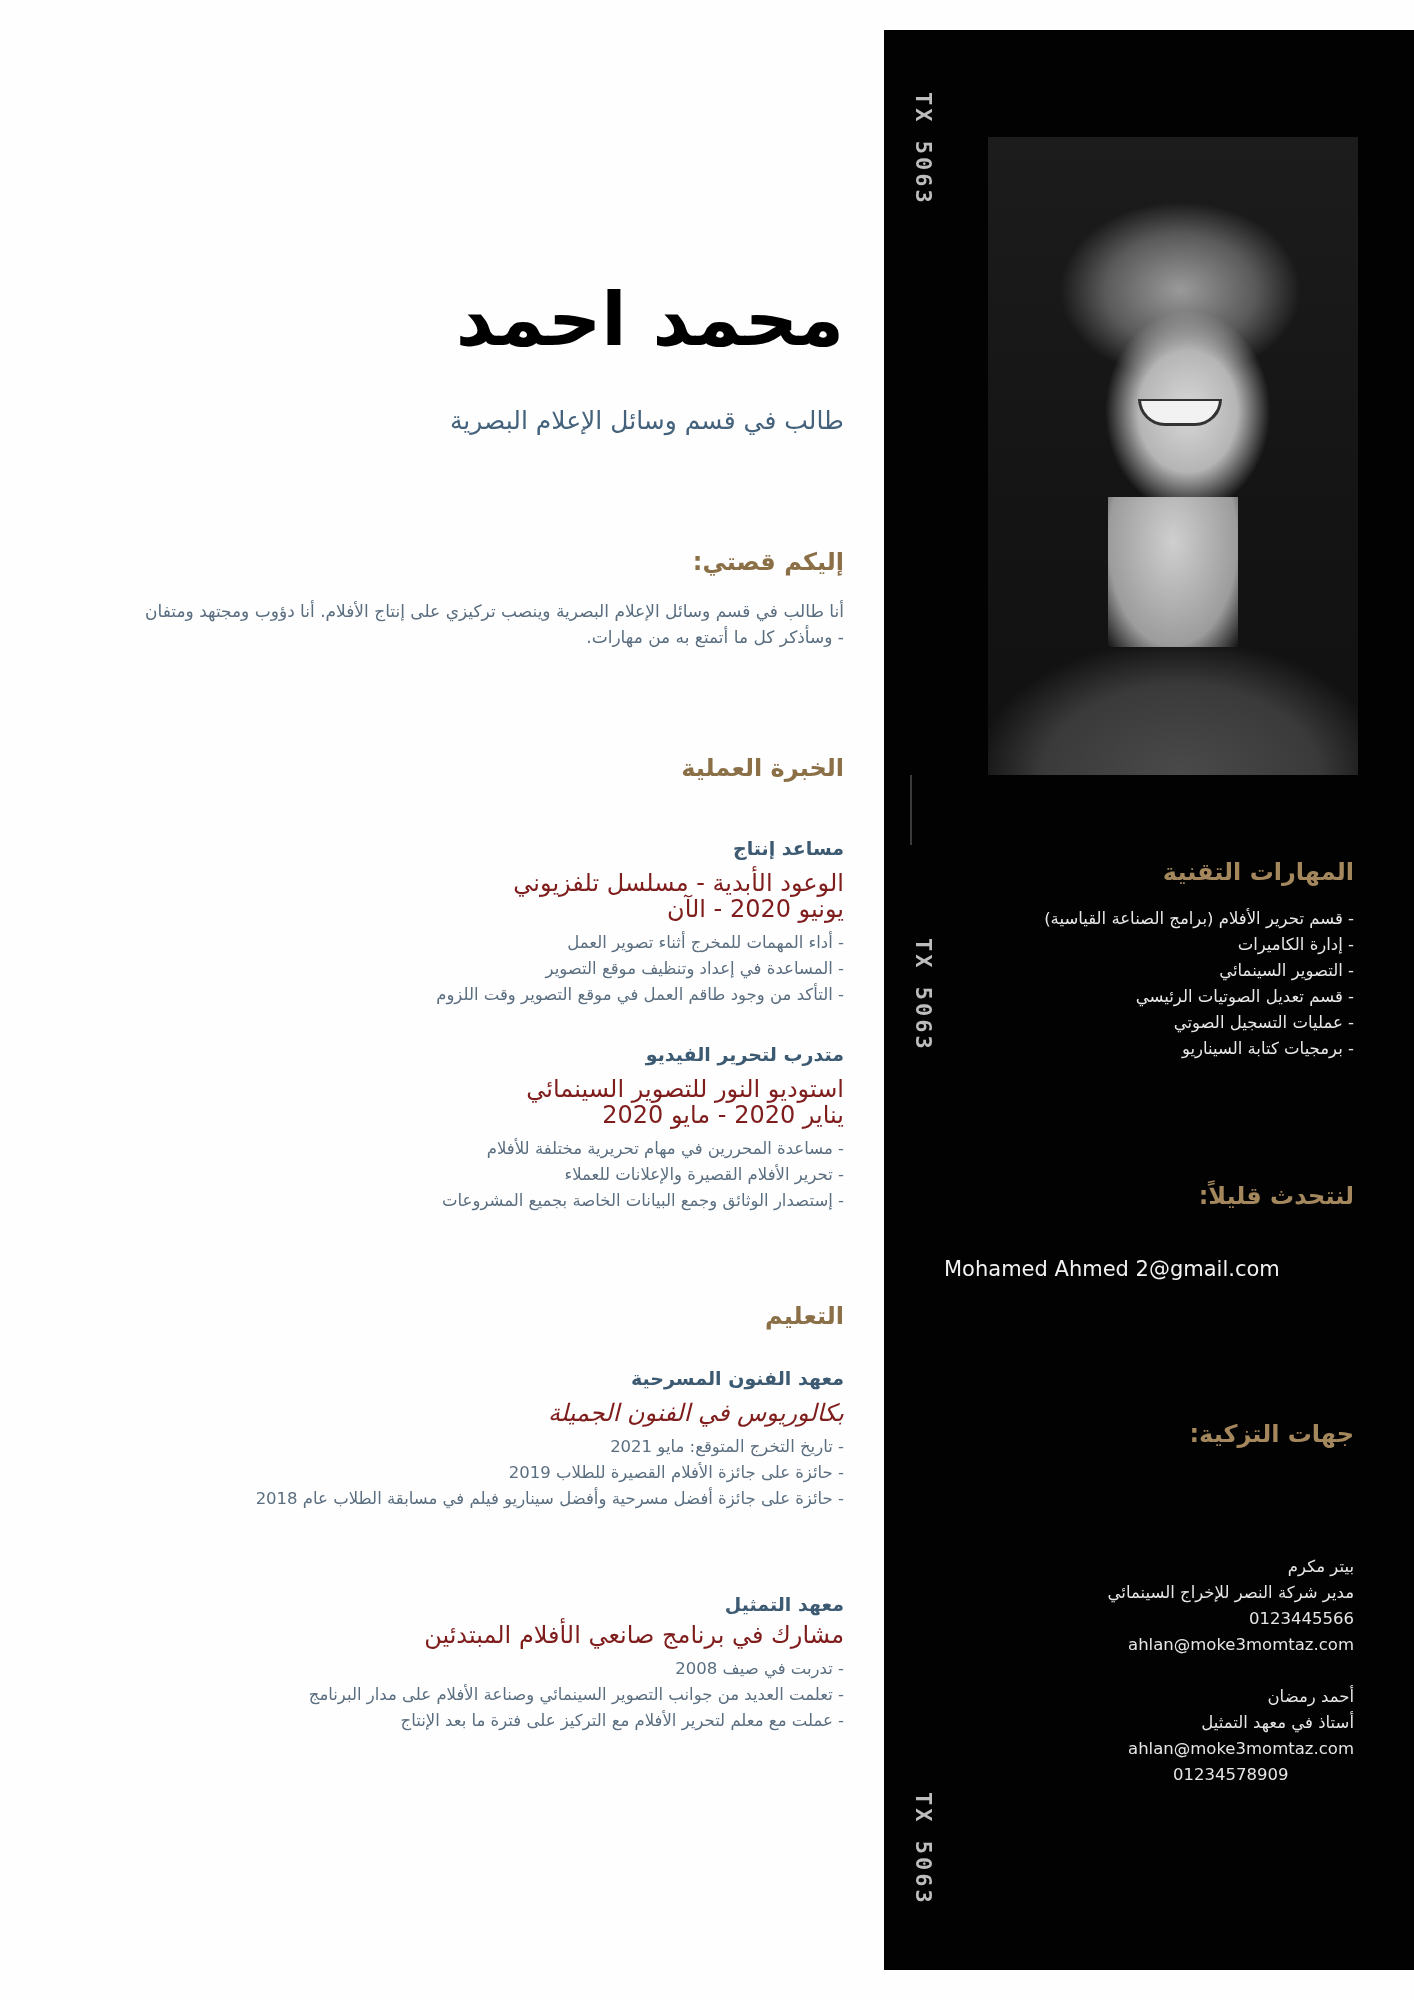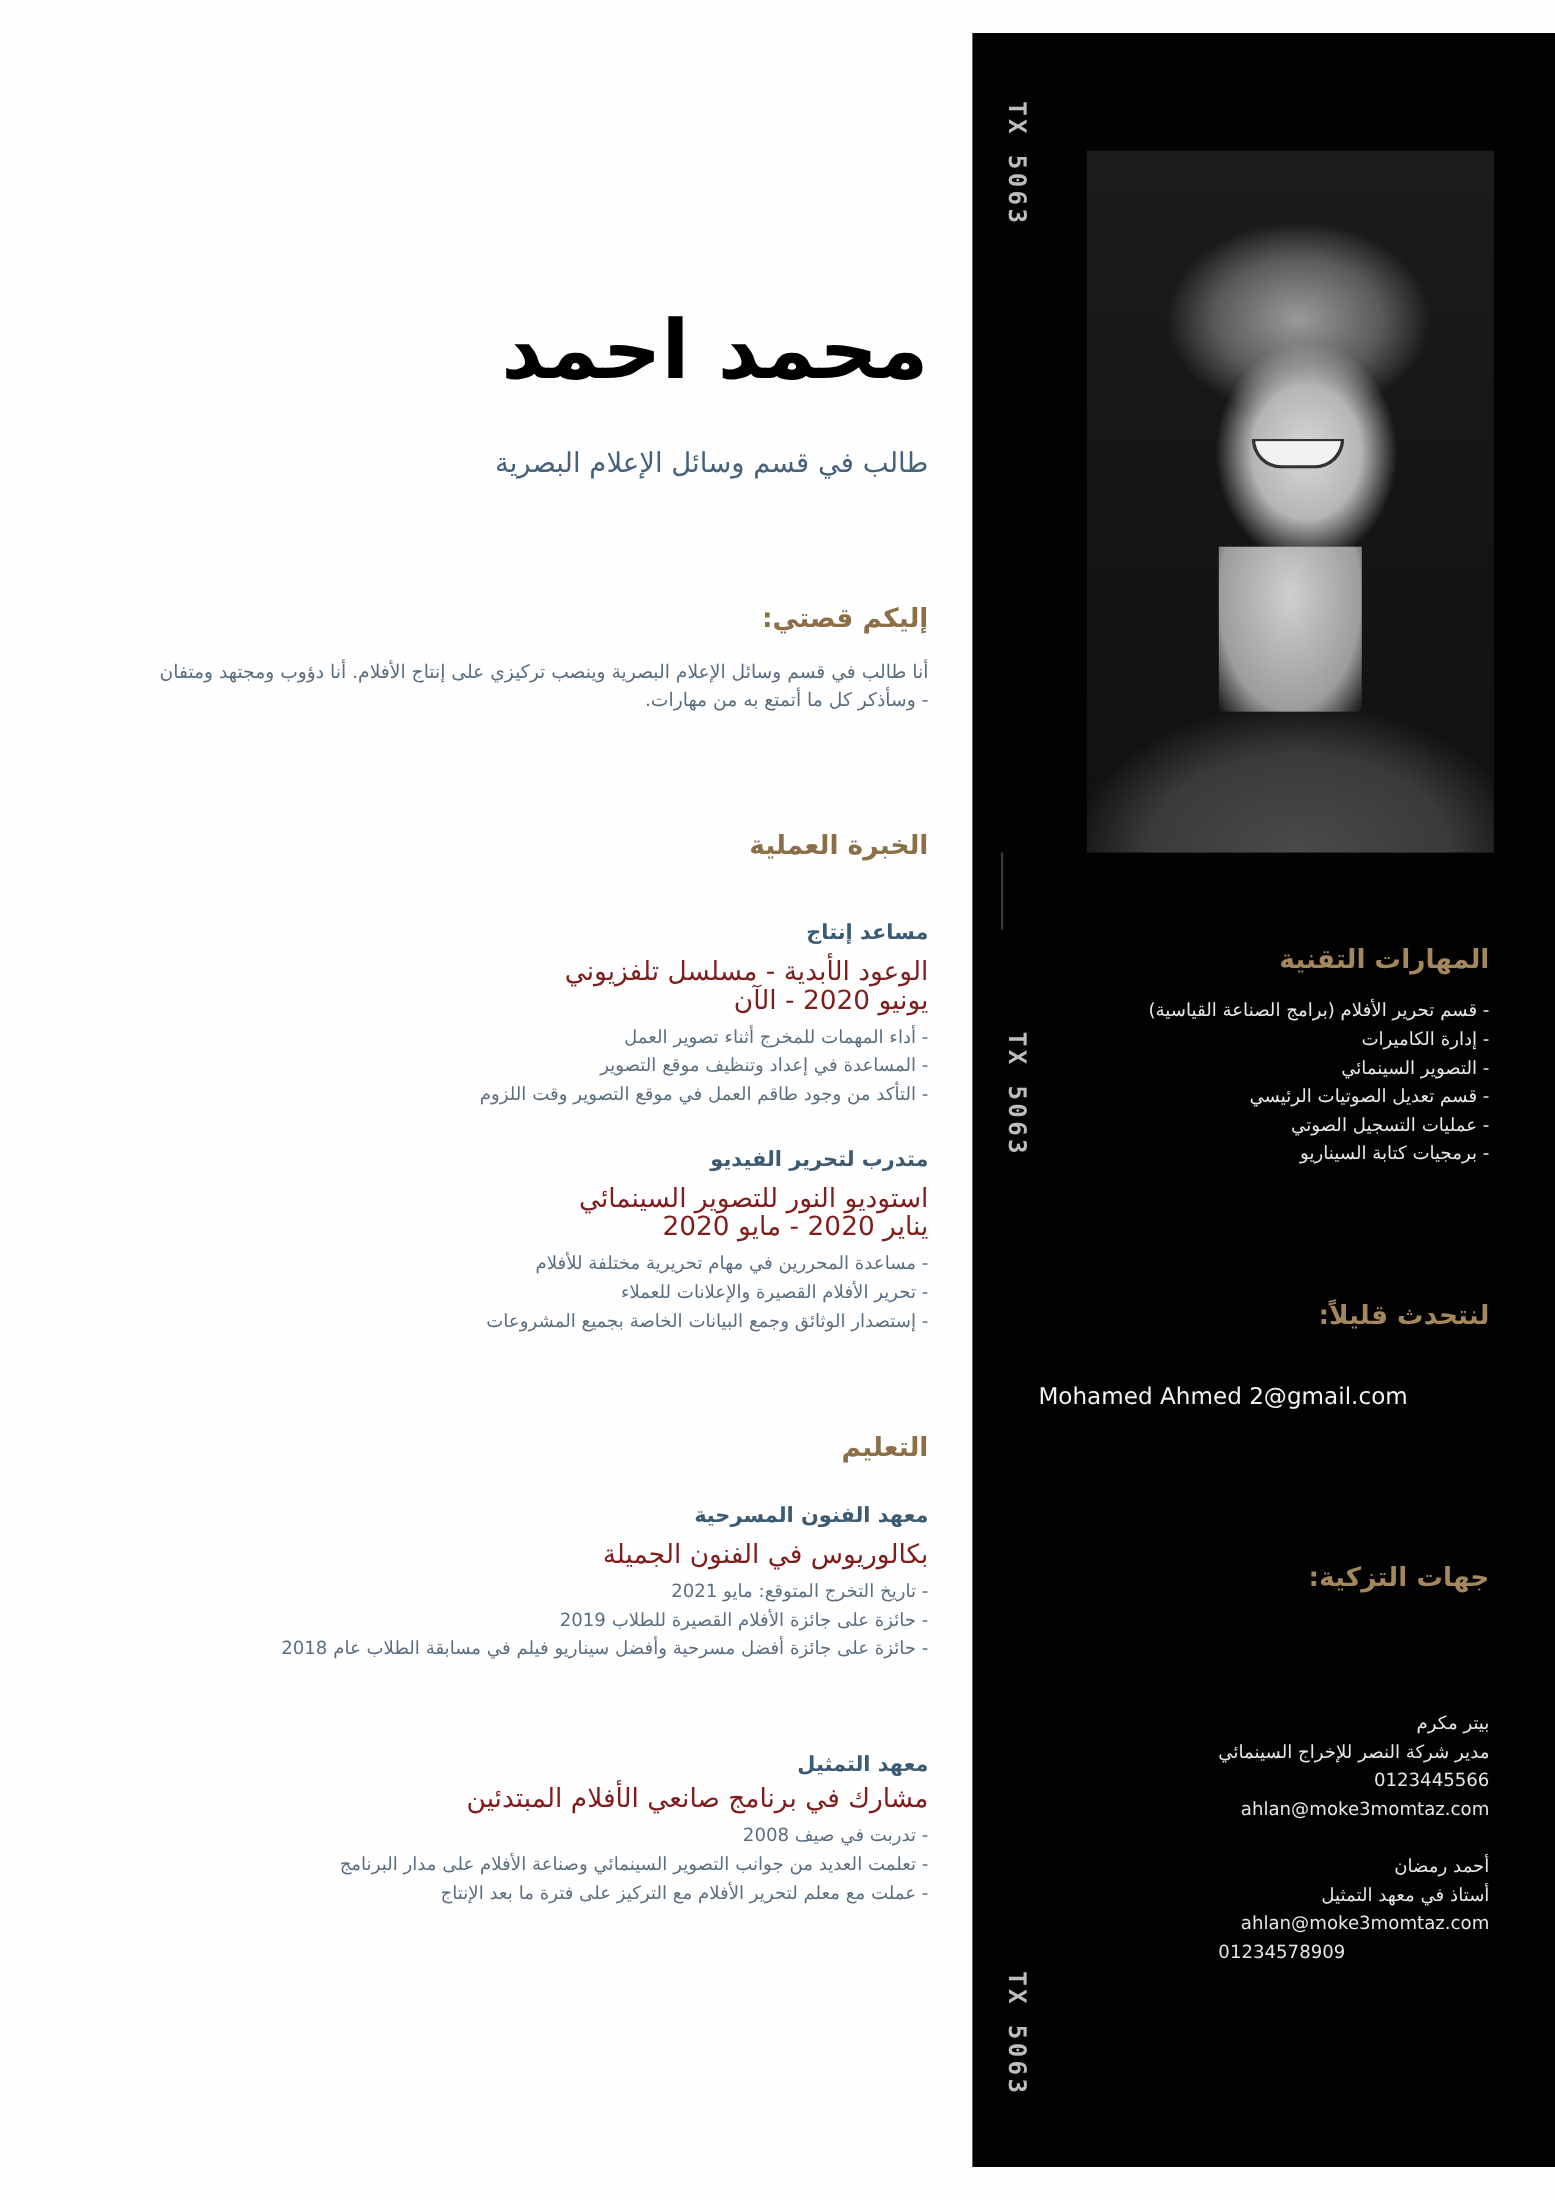--- a/index.html
+++ b/index.html
@@ -112,21 +112,21 @@
       <li>- مساعدة المحررين في مهام تحريرية مختلفة للأفلام</li>
       <li>- تحرير الأفلام القصيرة والإعلانات للعملاء</li>
       <li>- إستصدار الوثائق وجمع البيانات الخاصة بجميع المشروعات</li>
     </ul>
   </div>
 
   <div class="sec-title rtl" style="top:1302px;">التعليم</div>
 
   <div class="block rtl" style="top:1364px;">
     <div class="job-title">معهد الفنون المسرحية</div>
-    <div class="job-org" style="margin-top:8px;">بكالوريوس في الفنون الجميلة</div>
+    <div class="job-org" style="margin-top:8px;font-style:italic;">بكالوريوس في الفنون الجميلة</div>
     <ul class="bullets">
       <li>- تاريخ التخرج المتوقع: مايو 2021</li>
       <li>- حائزة على جائزة الأفلام القصيرة للطلاب 2019</li>
       <li>- حائزة على جائزة أفضل مسرحية وأفضل سيناريو فيلم في مسابقة الطلاب عام 2018</li>
     </ul>
   </div>
 
   <div class="block rtl" style="top:1590px;">
     <div class="job-title">معهد التمثيل</div>
     <div class="job-org" style="margin-top:4px;">مشارك في برنامج صانعي الأفلام المبتدئين</div>
@@ -165,15 +165,15 @@
   <div class="p-title rtl" style="top:1390px;">جهات التزكية:</div>
   <div class="refs rtl">
     <div class="line">بيتر مكرم</div>
     <div class="line">مدير شركة النصر للإخراج السينمائي</div>
     <div class="line" style="direction:ltr;text-align:right;">0123445566</div>
     <div class="line" style="direction:ltr;text-align:right;">ahlan@moke3momtaz.com</div>
     <div class="gap"></div>
     <div class="line">أحمد رمضان</div>
     <div class="line">أستاذ في معهد التمثيل</div>
     <div class="line" style="direction:ltr;text-align:right;">ahlan@moke3momtaz.com</div>
-    <div class="line" style="direction:ltr;text-align:left;">01234578909</div>
+    <div class="line" style="direction:ltr;text-align:center;">01234578909</div>
   </div>
 </div>
 
 </body></html>

